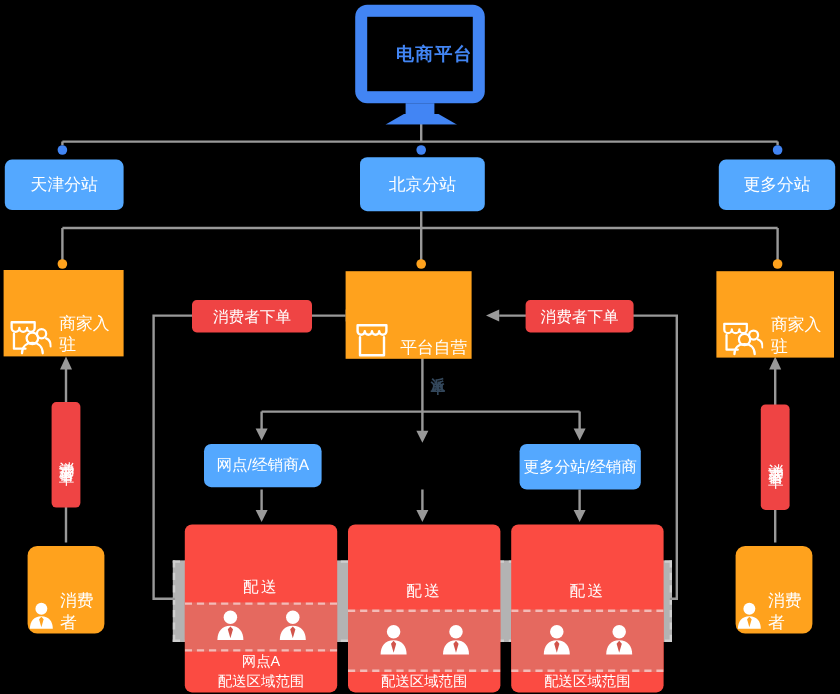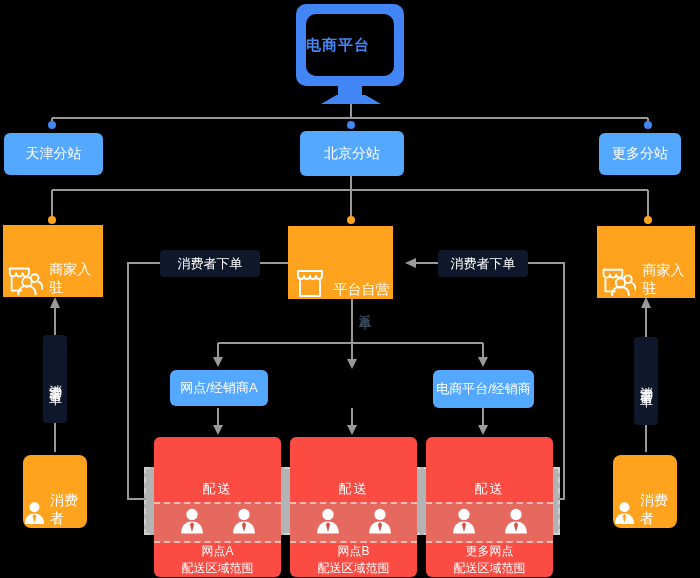--- a/index.html
+++ b/index.html
@@ -5,36 +5,36 @@
   * { margin:0; padding:0; box-sizing:border-box; }
   html,body { background:#000; }
   body { font-family:"Liberation Sans","DejaVu Sans",sans-serif; }
   #canvas { position:relative; width:700px; height:578px; background:#000; overflow:hidden; }
 
   .abs { position:absolute; }
   svg.lines { position:absolute; left:0; top:0; z-index:2; }
 
   
   .monitor-frame { left:296px; top:4px; width:108px; height:82px; background:#4285f4; border-radius:10px; z-index:3; }
-  .monitor-screen { position:absolute; left:10px; top:10px; width:88px; height:62px; background:#000; border-radius:10px;
-                    display:flex; align-items:center; justify-content:flex-start; }
+  .monitor-screen { position:absolute; left:10px; top:10px; width:88px; height:62px; background:#000; border-radius:0;
+                    display:flex; align-items:center; justify-content:flex-end; }
   .monitor-title { color:#4285f4; font-size:15px; font-weight:bold; letter-spacing:1px; }
   .monitor-neck { left:338px; top:86px; width:24px; height:9px; background:#4285f4; z-index:3; }
   .monitor-base { left:321px; top:95px; width:60px; height:9px; background:#4285f4; z-index:3;
                   clip-path:polygon(26% 0,74% 0,100% 100%,0 100%); }
 
   
   .box-blue { background:#54a8ff; color:#fff; border-radius:6px; z-index:3;
               display:flex; align-items:center; justify-content:center; font-size:14px; }
   .box-blue.small { font-size:13px; }
   .box-orange { background:#ffa21d; color:#fff; z-index:3; display:flex; flex-direction:row;
                 align-items:flex-end; justify-content:center; gap:6px; font-size:14px; }
   .box-orange.rounded { border-radius:8px; }
 
-  .label-red { background:#0f172a; color:#fff; border-radius:4px; z-index:4;
+  .label-red { background:#ef4444; color:#fff; border-radius:4px; z-index:4;
                display:flex; align-items:center; justify-content:center; font-size:13px; }
   .vlabel { writing-mode:vertical-rl; text-orientation:upright; letter-spacing:2px; }
 
   .dispatch { color:#33475b; font-size:12px; font-weight:bold; z-index:3;
               writing-mode:vertical-rl; text-orientation:upright; letter-spacing:3px; }
 
   
   .zone-band { left:144px; top:467px; width:416px; height:68px; background:#b3b3b3;
                border:2px dashed #cfcfcf; z-index:1; }
 
@@ -106,21 +106,21 @@
   </div>
   <div class="abs monitor-neck"></div>
   <div class="abs monitor-base"></div>
 
   <div class="abs box-blue" style="left:300px;top:131px;width:104px;height:45px;">
     <span>北京分站</span>
   </div>
   <div class="abs box-blue" style="left:4px;top:133px;width:99px;height:42px;">
     <span>天津分站</span>
   </div>
-  <div class="abs box-blue" style="left:599px;top:133px;width:82px;height:42px;">
+  <div class="abs box-blue" style="left:599px;top:133px;width:97px;height:42px;">
     <span>更多分站</span>
   </div>
 
   <div class="abs box-orange" style="left:3px;top:225px;width:100px;height:72px;">
     <svg class="icon" width="42" height="32" viewBox="0 0 42 32">
       <g stroke="#fff" stroke-width="2" fill="none" stroke-linecap="round" stroke-linejoin="round">
         <path d="M7 3 h20 v5 a3.3 3.3 0 0 1 -6.6 0 a3.3 3.3 0 0 1 -6.7 0 a3.3 3.3 0 0 1 -6.7 0 z"></path>
         <path d="M9 13 v13 h10"></path>
         <circle cx="33" cy="13" r="4"></circle>
         <circle cx="25" cy="17" r="5"></circle>
@@ -161,21 +161,21 @@
   <div class="abs label-red" style="left:438px;top:250px;width:90px;height:27px;">
     <span>消费者下单</span>
   </div>
 
   <div class="abs dispatch" style="left:356px;top:304px;height:44px;">派单</div>
 
   <div class="abs box-blue small" style="left:170px;top:370px;width:98px;height:36px;">
     <span>网点/经销商A</span>
   </div>
   <div class="abs box-blue small" style="left:433px;top:370px;width:101px;height:38px;">
-    <span>电商平台/经销商</span>
+    <span>更多分站/经销商</span>
   </div>
 
   <div class="abs card" style="left:154px;top:437px;">
     <div class="card-header">配送</div>
     <div class="card-zone">
       <svg class="icon" width="26" height="30" viewBox="0 0 24 26">
         <circle cx="12" cy="6" r="5.2" fill="#fff"></circle>
         <path d="M12 12.5 c-6.5,0 -10,4.5 -10,11 h20 c0,-6.5 -3.5,-11 -10,-11 z" fill="#fff"></path>
         <path d="M12 13 l-2,2.2 2,7 2,-7 z" fill="#d2544b"></path>
       </svg>
@@ -199,41 +199,39 @@
         <path d="M12 12.5 c-6.5,0 -10,4.5 -10,11 h20 c0,-6.5 -3.5,-11 -10,-11 z" fill="#fff"></path>
         <path d="M12 13 l-2,2.2 2,7 2,-7 z" fill="#d2544b"></path>
       </svg>
       <svg class="icon" width="26" height="30" viewBox="0 0 24 26">
         <circle cx="12" cy="6" r="5.2" fill="#fff"></circle>
         <path d="M12 12.5 c-6.5,0 -10,4.5 -10,11 h20 c0,-6.5 -3.5,-11 -10,-11 z" fill="#fff"></path>
         <path d="M12 13 l-2,2.2 2,7 2,-7 z" fill="#d2544b"></path>
       </svg>
     </div>
     <div class="card-footer">
-      <span>网点B</span>
       <span>配送区域范围</span>
     </div>
   </div>
 
   <div class="abs card" style="left:426px;top:437px;">
     <div class="card-header">配送</div>
     <div class="card-zone">
       <svg class="icon" width="26" height="30" viewBox="0 0 24 26">
         <circle cx="12" cy="6" r="5.2" fill="#fff"></circle>
         <path d="M12 12.5 c-6.5,0 -10,4.5 -10,11 h20 c0,-6.5 -3.5,-11 -10,-11 z" fill="#fff"></path>
         <path d="M12 13 l-2,2.2 2,7 2,-7 z" fill="#d2544b"></path>
       </svg>
       <svg class="icon" width="26" height="30" viewBox="0 0 24 26">
         <circle cx="12" cy="6" r="5.2" fill="#fff"></circle>
         <path d="M12 12.5 c-6.5,0 -10,4.5 -10,11 h20 c0,-6.5 -3.5,-11 -10,-11 z" fill="#fff"></path>
         <path d="M12 13 l-2,2.2 2,7 2,-7 z" fill="#d2544b"></path>
       </svg>
     </div>
     <div class="card-footer">
-      <span>更多网点</span>
       <span>配送区域范围</span>
     </div>
   </div>
 
   <div class="abs label-red vlabel" style="left:43px;top:335px;width:24px;height:88px;">消费者下单</div>
   <div class="abs box-orange rounded" style="left:23px;top:455px;width:64px;height:73px;gap:4px;">
     <svg class="icon" width="26" height="28" viewBox="0 0 24 26">
       <circle cx="12" cy="6" r="5.2" fill="#fff"></circle>
       <path d="M12 12.5 c-6.5,0 -10,4.5 -10,11 h20 c0,-6.5 -3.5,-11 -10,-11 z" fill="#fff"></path>
       <path d="M12 13 l-2,2.2 2,7 2,-7 z" fill="#ffa21d"></path>

